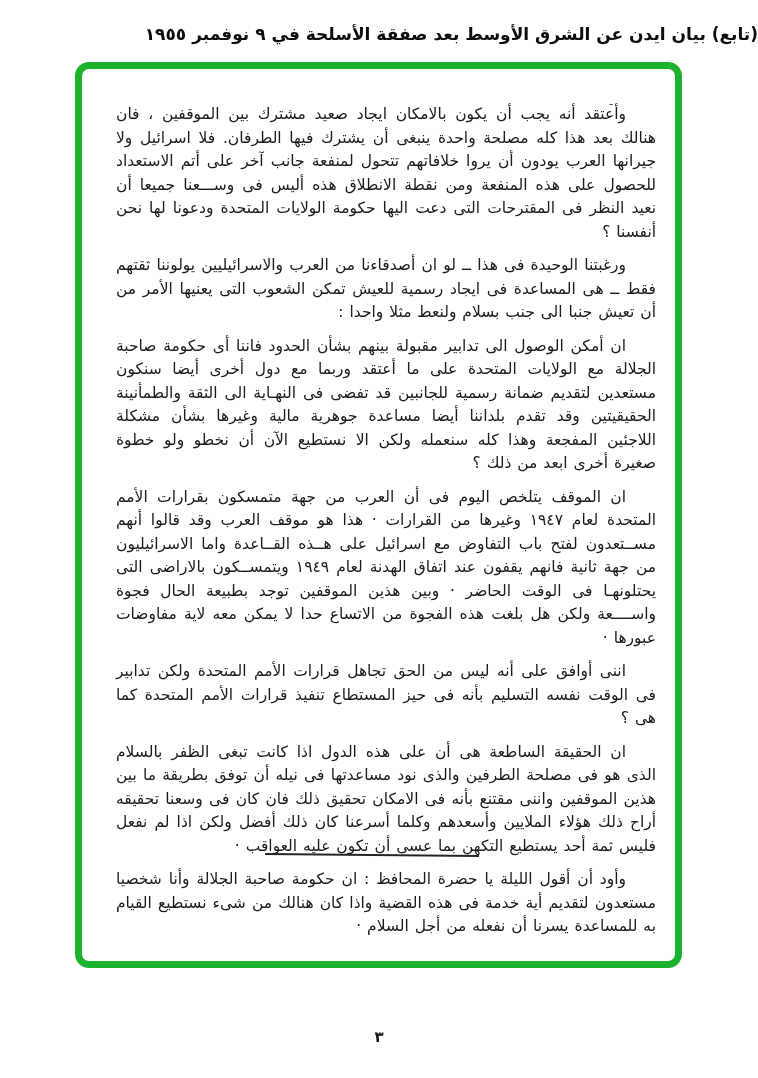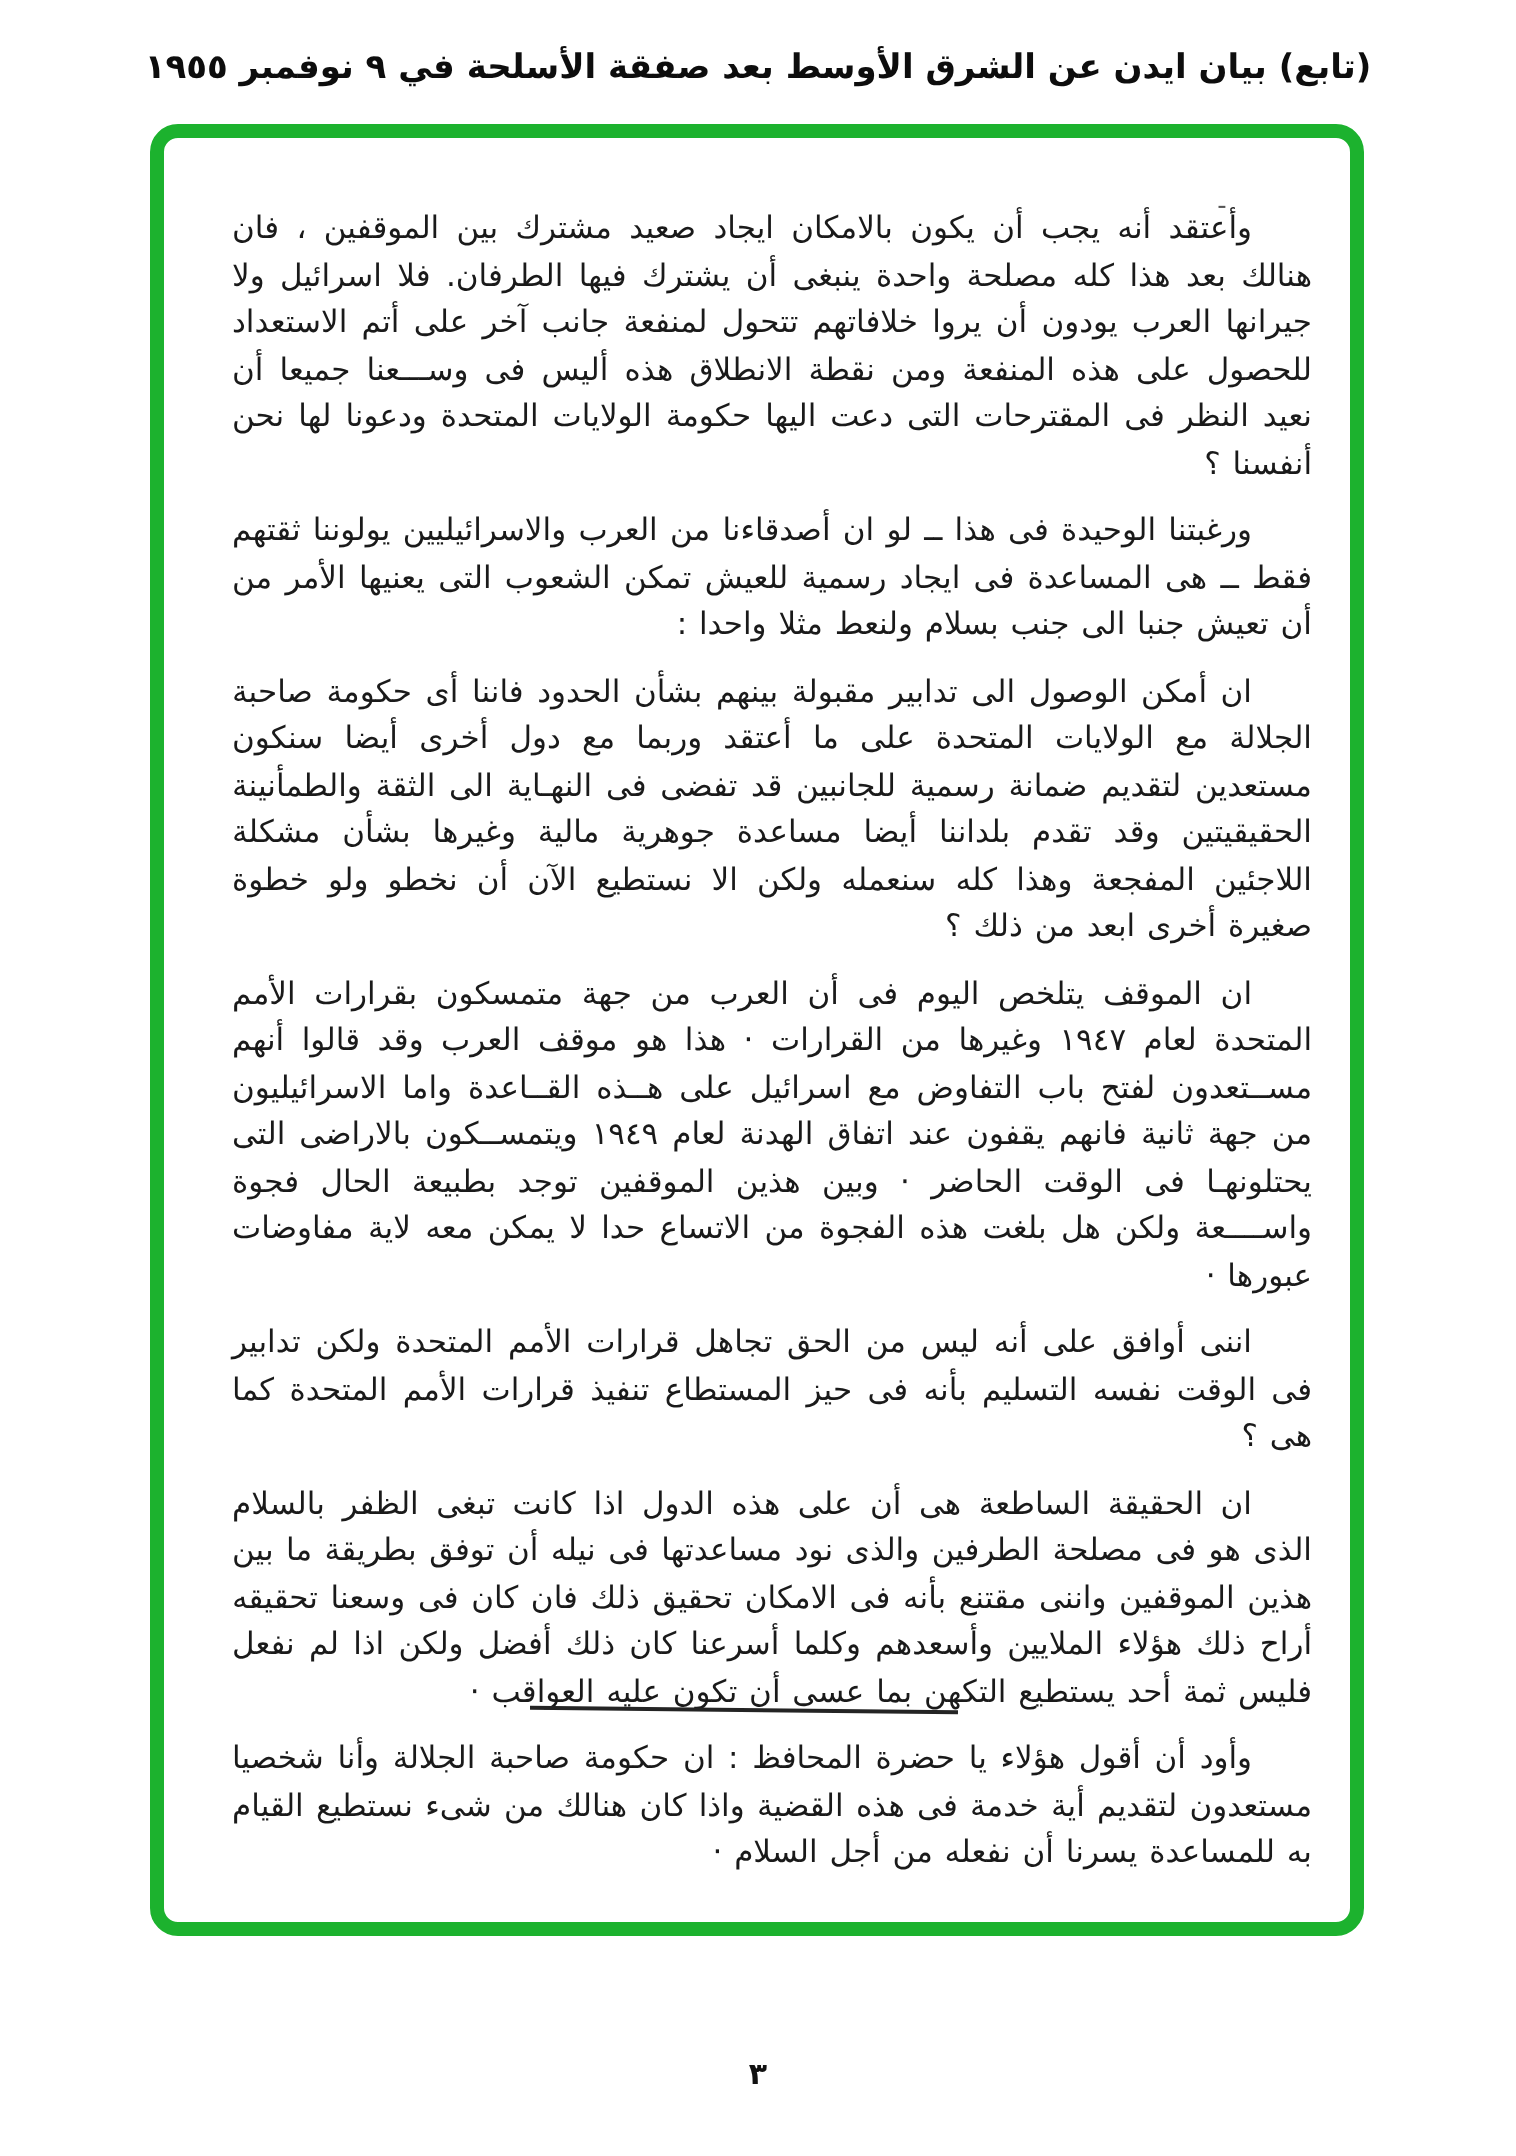--- a/index.html
+++ b/index.html
@@ -13,21 +13,20 @@
     width:758px;height:1078px;
     position:relative;
     background:var(--paper);
     overflow:hidden;
     font-family:"DejaVu Sans", sans-serif;
     color:var(--ink);
   }
   .header-title{
     position:absolute;
     top:24px;left:0;right:0;
-    text-align:center;
     direction:rtl;
     font-size:17px;
     font-weight:bold;
     color:#0d0d0d;
     letter-spacing:0;
   }
   .frame{
     position:absolute;
     left:75px;top:62px;
     width:607px;height:906px;
@@ -86,18 +85,18 @@
 
 <div class="scan-dash">-</div>
 
 <div class="textblock">
   <p>وأعتقد أنه يجب أن يكون بالامكان ايجاد صعيد مشترك بين الموقفين ، فان هنالك بعد هذا كله مصلحة واحدة ينبغى أن يشترك فيها الطرفان. فلا اسرائيل ولا جيرانها العرب يودون أن يروا خلافاتهم تتحول لمنفعة جانب آخر على أتم الاستعداد للحصول على هذه المنفعة ومن نقطة الانطلاق هذه أليس فى وســـعنا جميعا أن نعيد النظر فى المقترحات التى دعت اليها حكومة الولايات المتحدة ودعونا لها نحن أنفسنا ؟</p>
   <p>ورغبتنا الوحيدة فى هذا ــ لو ان أصدقاءنا من العرب والاسرائيليين يولوننا ثقتهم فقط ــ هى المساعدة فى ايجاد رسمية للعيش تمكن الشعوب التى يعنيها الأمر من أن تعيش جنبا الى جنب بسلام ولنعط مثلا واحدا :</p>
   <p>ان أمكن الوصول الى تدابير مقبولة بينهم بشأن الحدود فاننا أى حكومة صاحبة الجلالة مع الولايات المتحدة على ما أعتقد وربما مع دول أخرى أيضا سنكون مستعدين لتقديم ضمانة رسمية للجانبين قد تفضى فى النهـاية الى الثقة والطمأنينة الحقيقيتين وقد تقدم بلداننا أيضا مساعدة جوهرية مالية وغيرها بشأن مشكلة اللاجئين المفجعة وهذا كله سنعمله ولكن الا نستطيع الآن أن نخطو ولو خطوة صغيرة أخرى ابعد من ذلك ؟</p>
   <p>ان الموقف يتلخص اليوم فى أن العرب من جهة متمسكون بقرارات الأمم المتحدة لعام ١٩٤٧ وغيرها من القرارات · هذا هو موقف العرب وقد قالوا أنهم مســتعدون لفتح باب التفاوض مع اسرائيل على هــذه القــاعدة واما الاسرائيليون من جهة ثانية فانهم يقفون عند اتفاق الهدنة لعام ١٩٤٩ ويتمســكون بالاراضى التى يحتلونهـا فى الوقت الحاضر · وبين هذين الموقفين توجد بطبيعة الحال فجوة واســــعة ولكن هل بلغت هذه الفجوة من الاتساع حدا لا يمكن معه لاية مفاوضات عبورها ·</p>
   <p>اننى أوافق على أنه ليس من الحق تجاهل قرارات الأمم المتحدة ولكن تدابير فى الوقت نفسه التسليم بأنه فى حيز المستطاع تنفيذ قرارات الأمم المتحدة كما هى ؟</p>
   <p>ان الحقيقة الساطعة هى أن على هذه الدول اذا كانت تبغى الظفر بالسلام الذى هو فى مصلحة الطرفين والذى نود مساعدتها فى نيله أن توفق بطريقة ما بين هذين الموقفين واننى مقتنع بأنه فى الامكان تحقيق ذلك فان كان فى وسعنا تحقيقه أراح ذلك هؤلاء الملايين وأسعدهم وكلما أسرعنا كان ذلك أفضل ولكن اذا لم نفعل فليس ثمة أحد يستطيع التكهن بما عسى أن تكون عليه العواقب ·</p>
-  <p>وأود أن أقول هؤلاء يا حضرة المحافظ : ان حكومة صاحبة الجلالة وأنا شخصيا مستعدون لتقديم أية خدمة فى هذه القضية واذا كان هنالك من شىء نستطيع القيام به للمساعدة يسرنا أن نفعله من أجل السلام ·</p>
+  <p>وأود أن أقول الليلة يا حضرة المحافظ : ان حكومة صاحبة الجلالة وأنا شخصيا مستعدون لتقديم أية خدمة فى هذه القضية واذا كان هنالك من شىء نستطيع القيام به للمساعدة يسرنا أن نفعله من أجل السلام ·</p>
 </div>
 
 <div class="separator"></div>
 
 <div class="page-number">٣</div>
 
 </body></html>

